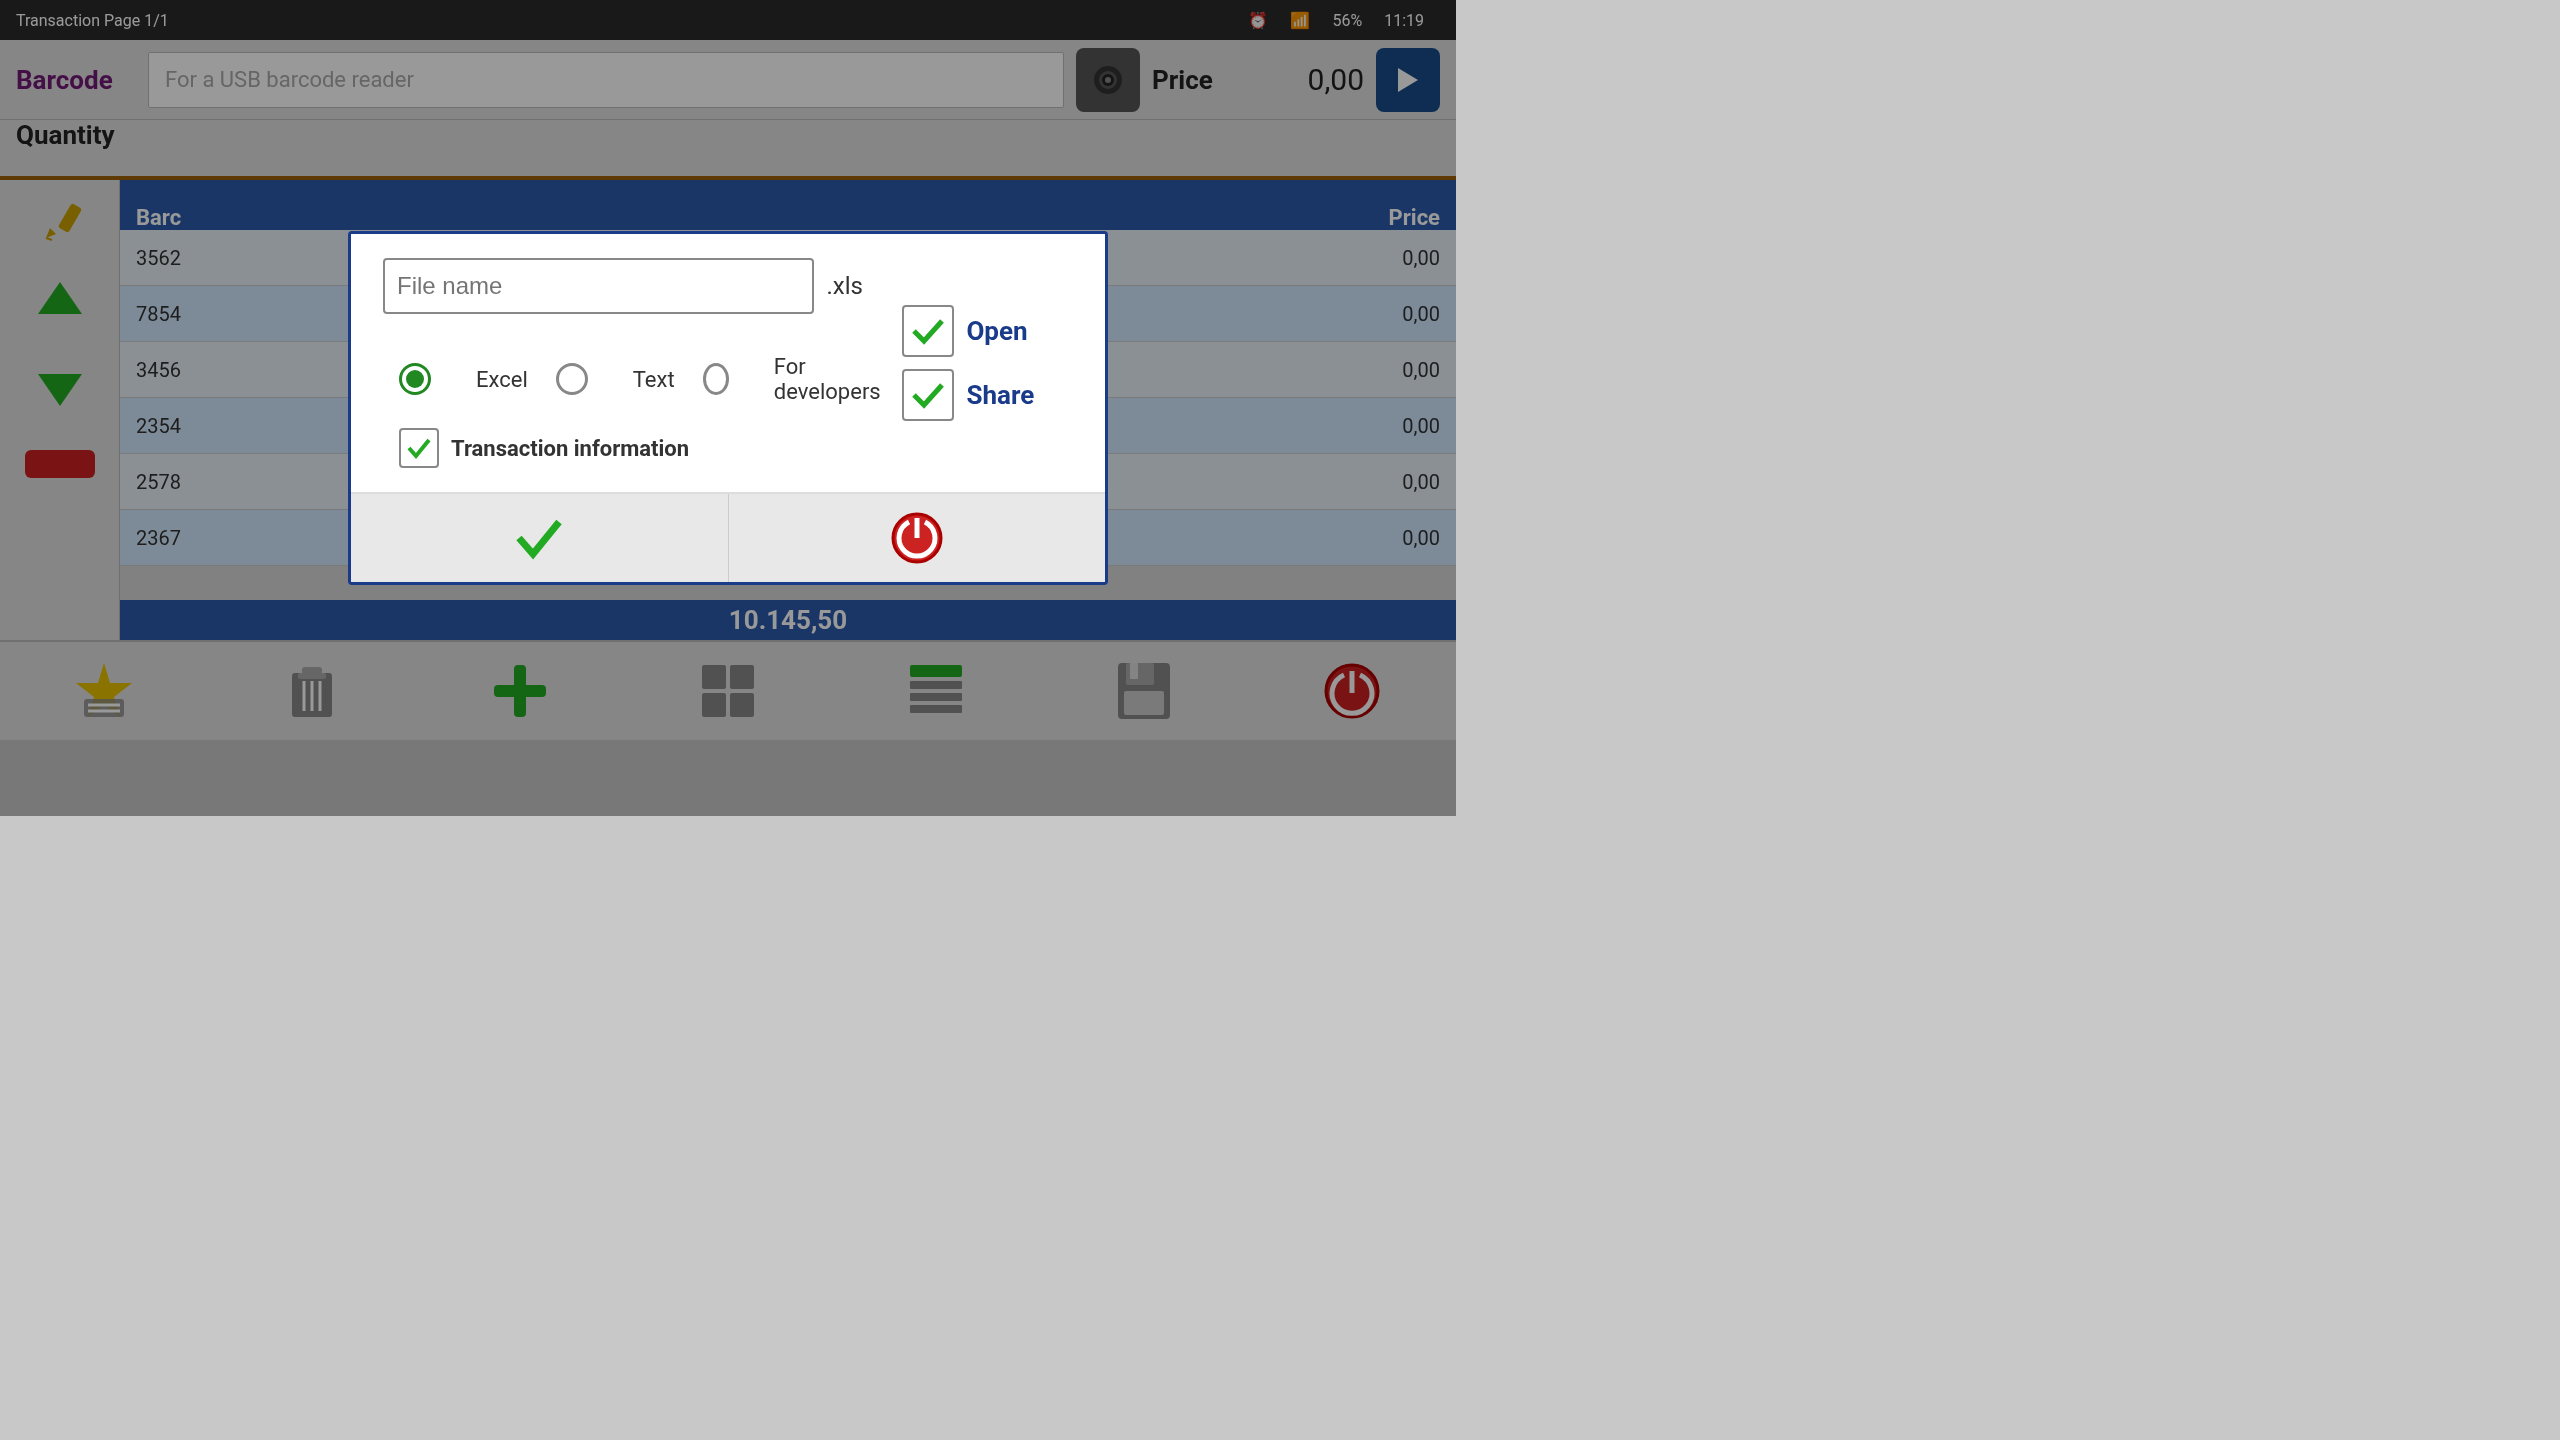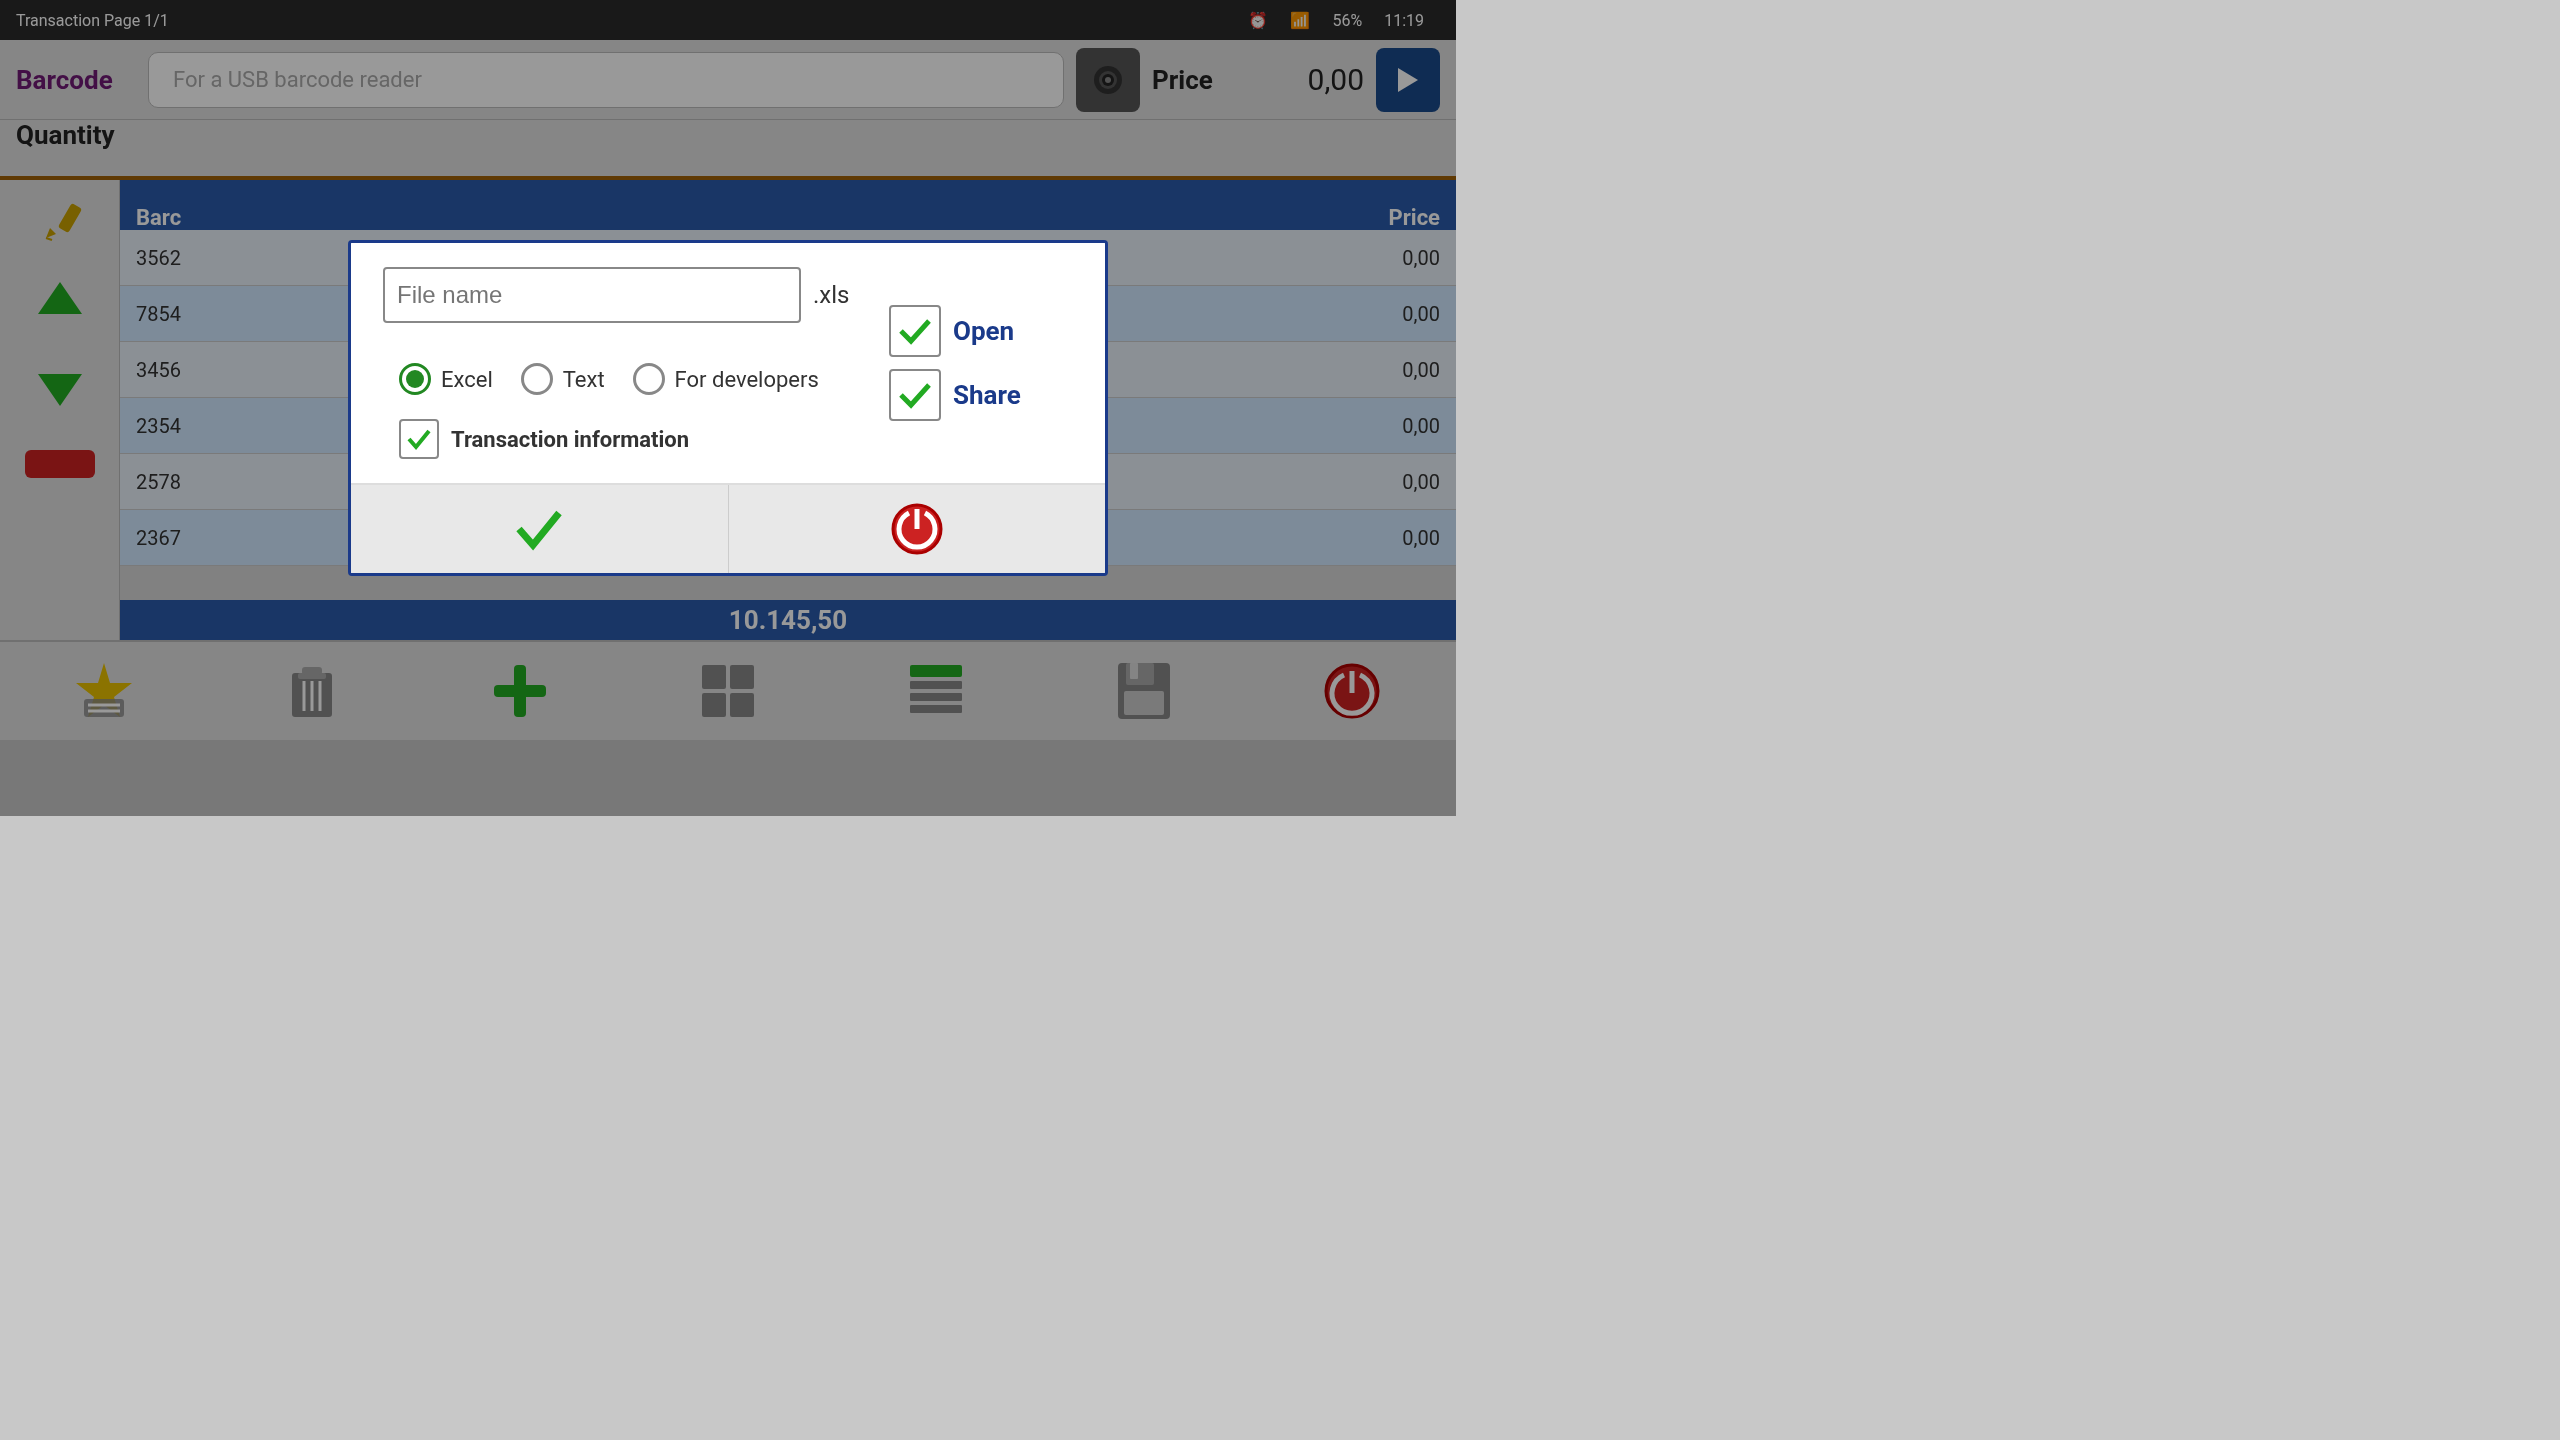--- a/index.html
+++ b/index.html
@@ -53,24 +53,24 @@
       min-width: 120px;
     }
 
     .header-input {
       flex: 1;
       height: 56px;
       background: white;
       border: 1px solid #bbb;
       display: flex;
       align-items: center;
-      padding: 0 24px;
+      padding: 0 16px;
       font-size: 22px;
       color: #888;
-      border-radius: 10px;
+      border-radius: 2px;
     }
 
     .camera-btn {
       width: 64px;
       height: 64px;
       background: #555;
       border-radius: 8px;
       display: flex;
       align-items: center;
       justify-content: center;
@@ -295,20 +295,21 @@
     .radio-dot {
       width: 18px;
       height: 18px;
       border-radius: 50%;
       background: #228822;
     }
 
     .radio-label {
       font-size: 22px;
       color: #333;
+      margin-left: 35px;
     }
 
     .checkbox-row {
       display: flex;
       align-items: center;
       gap: 12px;
       padding-left: 16px;
     }
 
     .checkbox {

